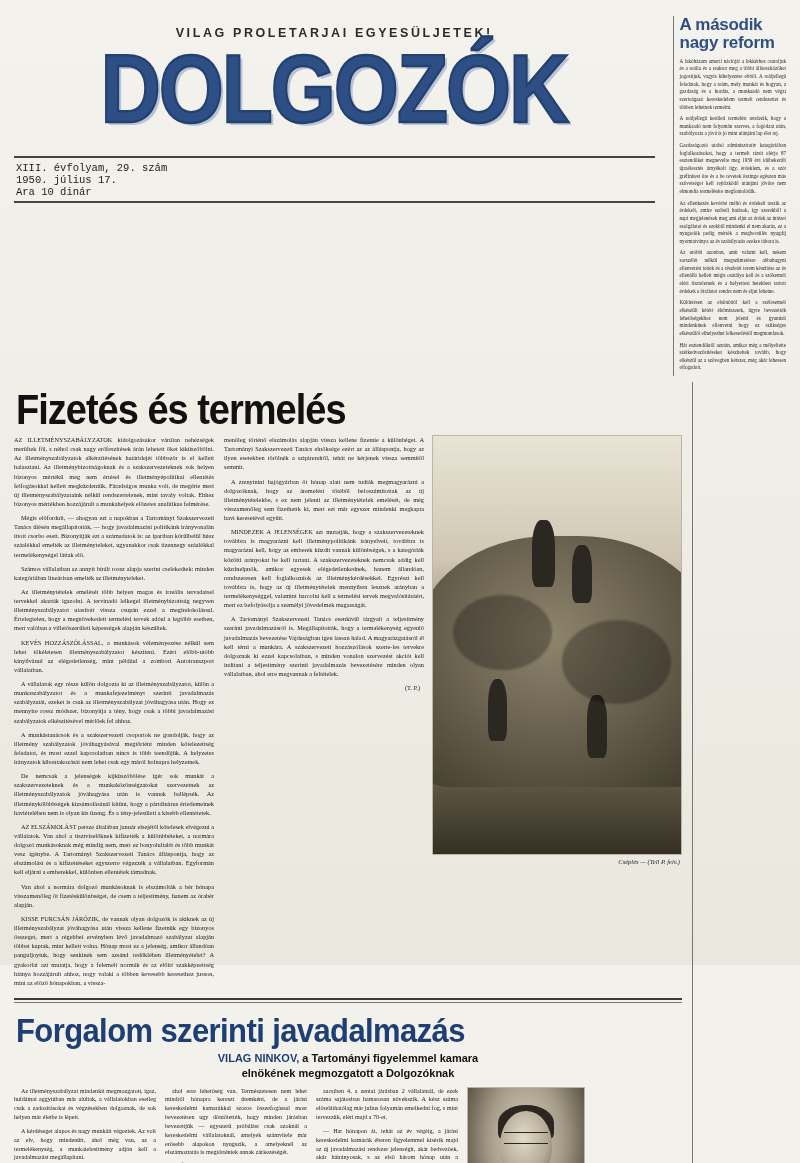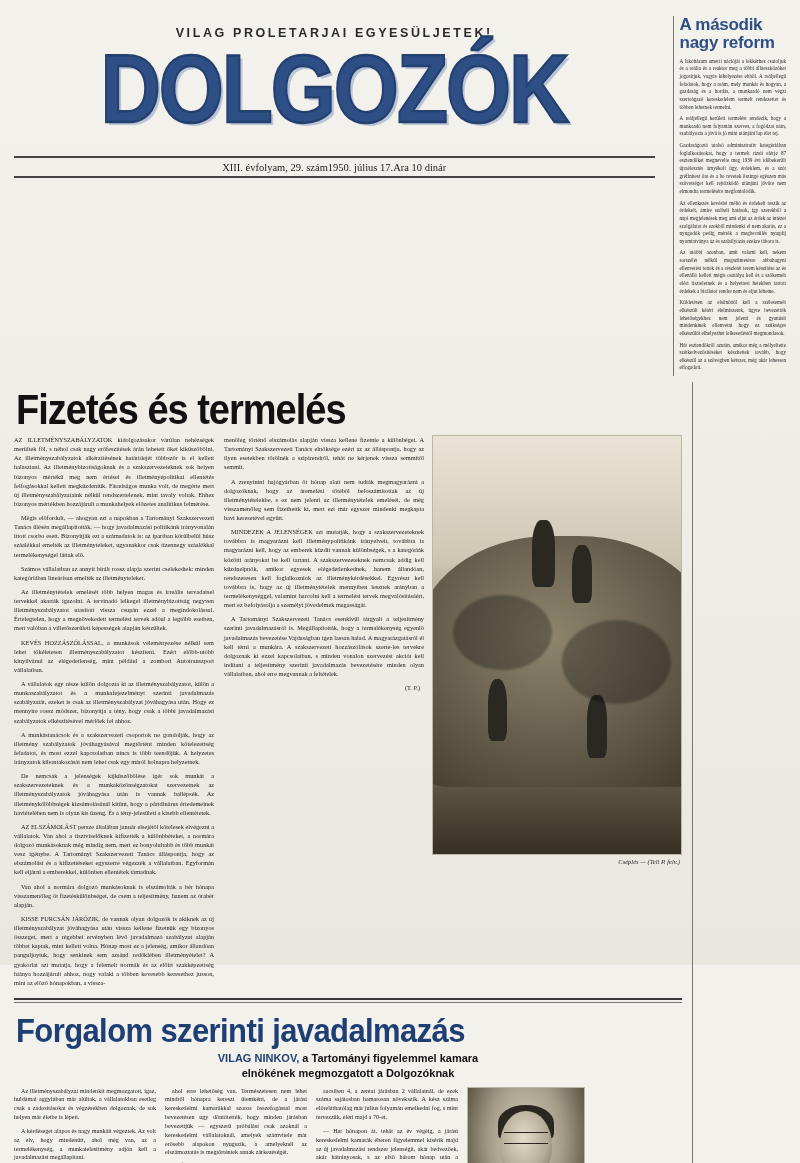--- a/index.html
+++ b/index.html
@@ -55,26 +55,27 @@
     transform: scaleY(1.18) scaleX(1.02);
     transform-origin: center;
     padding: 6px 0 10px 0;
   }
   .logo-rule {
     border-top: 2px solid #444;
     margin: 14px 0 0 0;
   }
   .issue-line {
     display: flex;
-    justify-content: center;
+    justify-content: space-between;
     font-size: 10.5px;
-    font-family: Liberation Serif, serif;
+    font-family: Liberation Mono, monospace;
     padding: 4px 2px 3px 2px;
     color: #222;
     border-bottom: 2px solid #444;
+    flex-direction: column;
   }
 
   
   .rail {
     width: 118px;
     margin-left: 18px;
     border-left: 1px solid #777;
     padding-left: 6px;
   }
   .rail-title {

